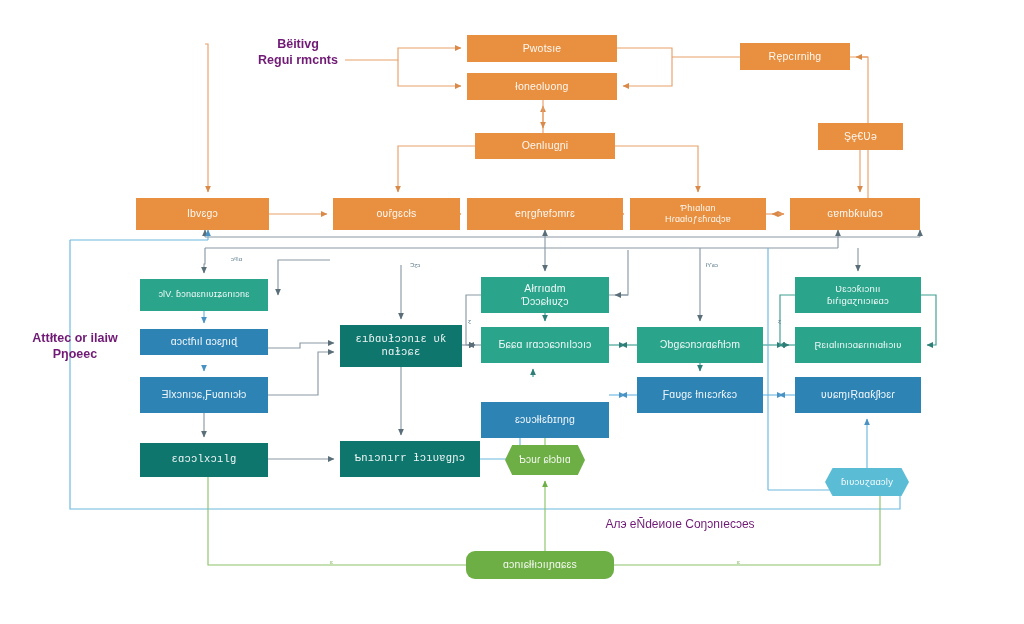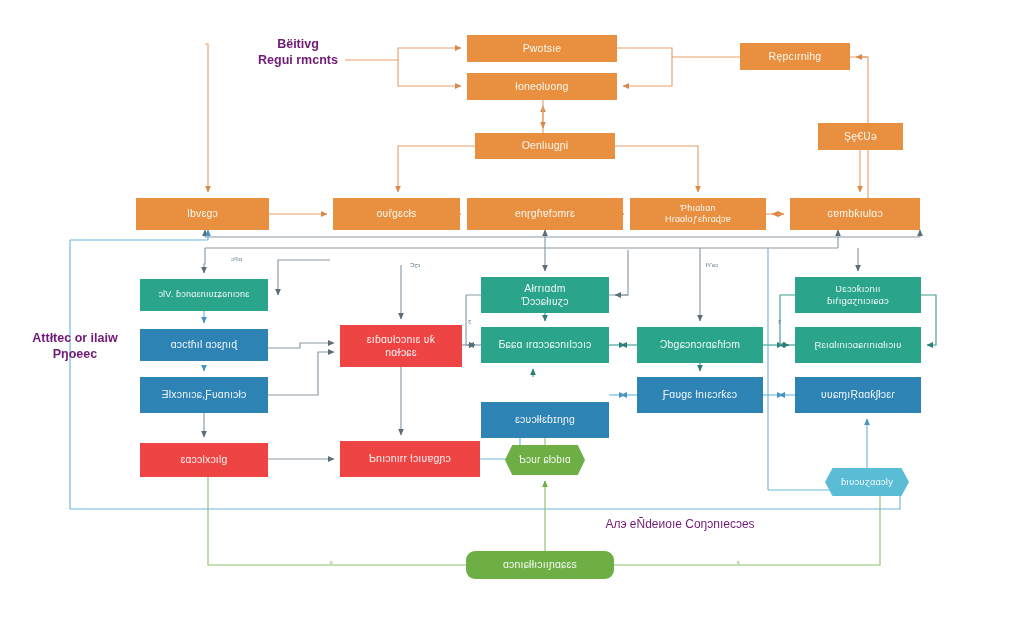--- a/index.html
+++ b/index.html
@@ -33,21 +33,21 @@
     line-height:1.25;
     letter-spacing:.2px;
     padding:2px 4px;
     z-index:3;
     filter:blur(.35px);
   }
   .node span{display:block;filter:blur(.55px);opacity:.93;}
   .n-orange{background:#e8903f;}
   .n-teal{background:#2aa58c;}
   .n-blue{background:#2e83b5;}
-  .n-gray{background:#ef4444;}
+  .n-gray{background:#0f766e;font-family:Liberation Mono, monospace;}
   .n-green-pill{
     background:#6daf44;
     border-radius:9px;
   }
   .n-hex{
     background:#6daf44;
     clip-path:polygon(9% 0,91% 0,100% 50%,91% 100%,9% 100%,0 50%);
   }
   .n-hex-cyan{
     background:#5bbcd5;
@@ -285,21 +285,21 @@
   </div>
 
   <div class="node n-orange" style="left:790px;top:198px;width:130px;height:32px;">
     <span>ɢɐmbƙıulɑɔ</span>
   </div>
 
   <div class="node n-teal" style="left:140px;top:279px;width:128px;height:32px;font-size:9px;">
     <span>ɔlV. ɓɔnɑɛnıʋɪʑɢnıɔnɛ</span>
   </div>
 
-  <div class="node n-blue" style="left:140px;top:329px;width:128px;height:32px;">
+  <div class="node n-blue" style="left:140px;top:329px;width:128px;height:26px;">
     <span>ɑɔctɦıl ɑɔɛɲıɖ</span>
   </div>
 
   <div class="node n-blue" style="left:140px;top:377px;width:128px;height:36px;">
     <span>Ǝlxɔnıɔɕ,Ƒʋɑnıɔłɔ</span>
   </div>
 
   <div class="node n-gray" style="left:140px;top:443px;width:128px;height:34px;">
     <span>ɛɑɔɔlxɔılɡ</span>
   </div>

